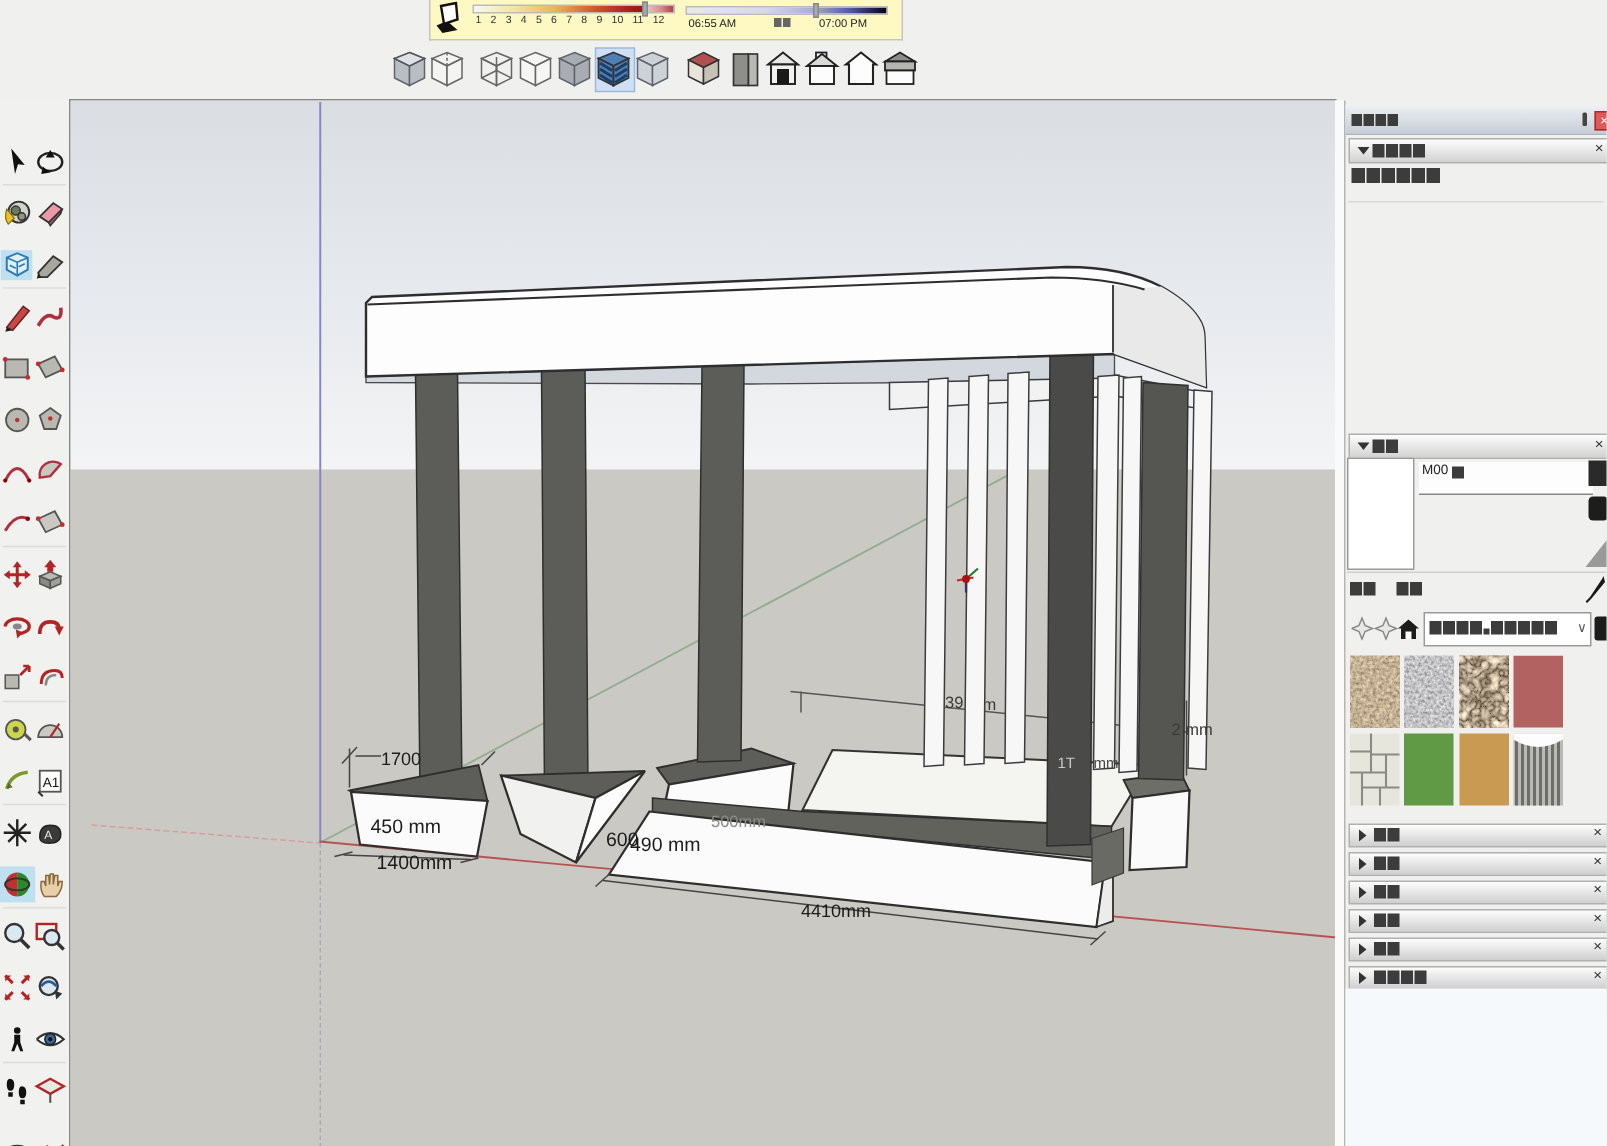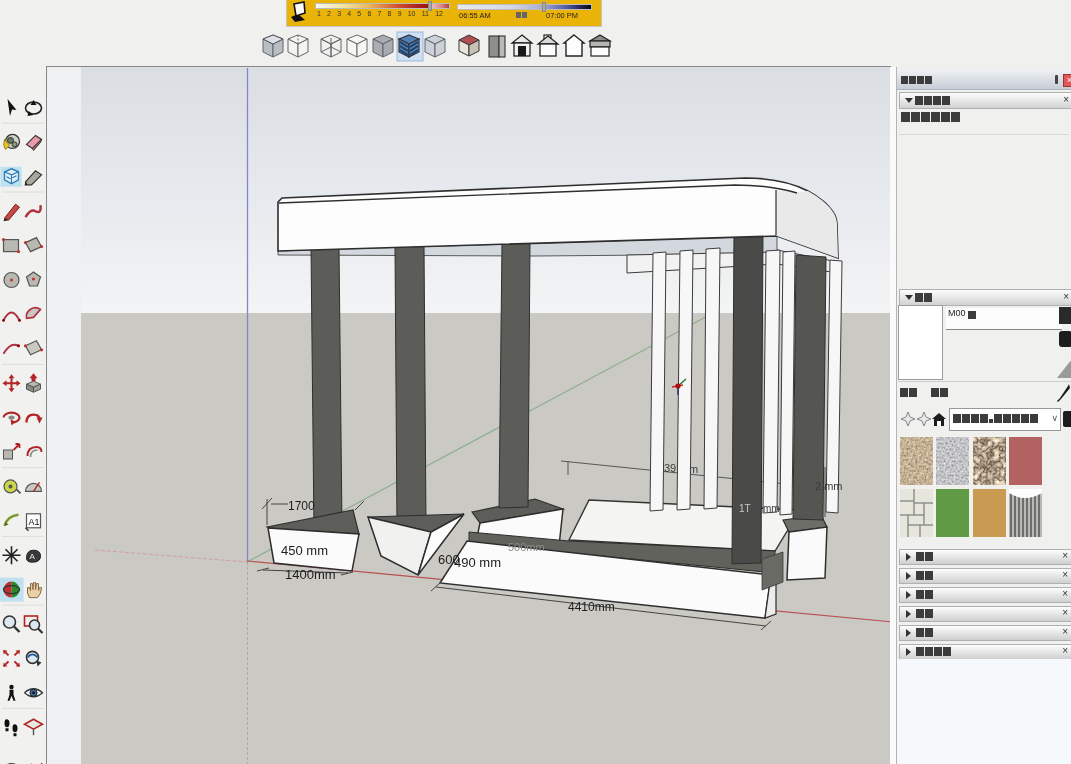--- a/index.html
+++ b/index.html
@@ -10,21 +10,21 @@
   .cj{display:inline-block;background:#3c3c3c;vertical-align:top;}
   .coll{left:2px;width:171px;height:14px;background:linear-gradient(#fdfdfd,#cfcfcf);border:1px solid #b0b0b0;}
   .coll i{position:absolute;left:6px;top:3px;width:0;height:0;border-top:4px solid transparent;border-bottom:4px solid transparent;border-left:5px solid #333;}
   .coll .c1{width:8px;height:9px;margin:2px 0 0 16px;}
   .coll .c2{width:8px;height:9px;margin:2px 0 0 1px;}
   .coll b{position:absolute;right:3px;top:0px;font-size:10px;color:#333;font-weight:normal;}
 </style>
 </head>
 <body>
 
-<div class="abs" id="shadowbar" style="left:286px;top:0;width:316px;height:27px;background:#eab308;border:1px solid #c4c4c4;border-top:none;box-sizing:border-box;">
+<div class="abs" id="shadowbar" style="left:286px;top:0;width:316px;height:27px;background:#fef9c3;border:1px solid #c4c4c4;border-top:none;box-sizing:border-box;">
 
   <svg class="abs" style="left:2px;top:1px;" width="26" height="23" viewBox="0 0 26 23">
     <path d="M2 16 L6 21 L16 19 L9 13 Z" fill="#111"></path>
     <path d="M5 3 L15 1 L16 12 L7 15 Z" fill="#fdfdfd" stroke="#111" stroke-width="1.6"></path>
   </svg>
 
   <div class="abs" style="left:28px;top:3px;width:133px;height:4px;background:linear-gradient(90deg,#f7f7f5,#f3e6a0 20%,#e8b75c 40%,#cf4f2d 62%,#a81d1d 78%,#991818 84%,#e8c9c9 86%,#d88888 94%,#b04040 100%);border:1px solid #bbb;"></div>
   <div class="abs" style="left:141px;top:1px;width:2px;height:8px;background:#aaa;border:1px solid #888;"></div>
   <div class="abs" style="left:30px;top:10px;width:126px;font-size:7px;color:#333;display:flex;justify-content:space-between;">
       <span>1</span>
@@ -316,21 +316,21 @@
       </g>
 <g transform="translate(0.5,683.6)">
         <ellipse cx="11" cy="18" rx="8" ry="5" fill="#4a7ab0" stroke="#333"></ellipse>
       </g>
 <g transform="translate(22.5,683.6)">
         <path d="M2 18 L9 14 L14 18 L20 13" stroke="#b32525" stroke-width="2" fill="none"></path>
       </g>
 </svg>
 </div>
 
-<div class="abs" id="viewport" style="left:46px;top:66px;width:845px;height:698px;background:#eef0f2;border-top:1px solid #888;border-left:1px solid #888;box-sizing:border-box;padding-left:34px;">
+<div class="abs" id="viewport" style="left:46px;top:66px;width:845px;height:698px;background:#eef0f2;border-top:1px solid #888;border-left:1px solid #888;box-sizing:border-box;">
 <svg width="845" height="698" viewBox="46 66 845 698">
   <defs>
     <linearGradient id="sky" x1="0" y1="0" x2="0" y2="1">
       <stop offset="0" stop-color="#dadde2"></stop>
       <stop offset="0.55" stop-color="#e7eaee"></stop>
       <stop offset="1" stop-color="#f3f4f5"></stop>
     </linearGradient>
   </defs>
 
   <rect x="46" y="66" width="845" height="246" fill="url(#sky)"></rect>

